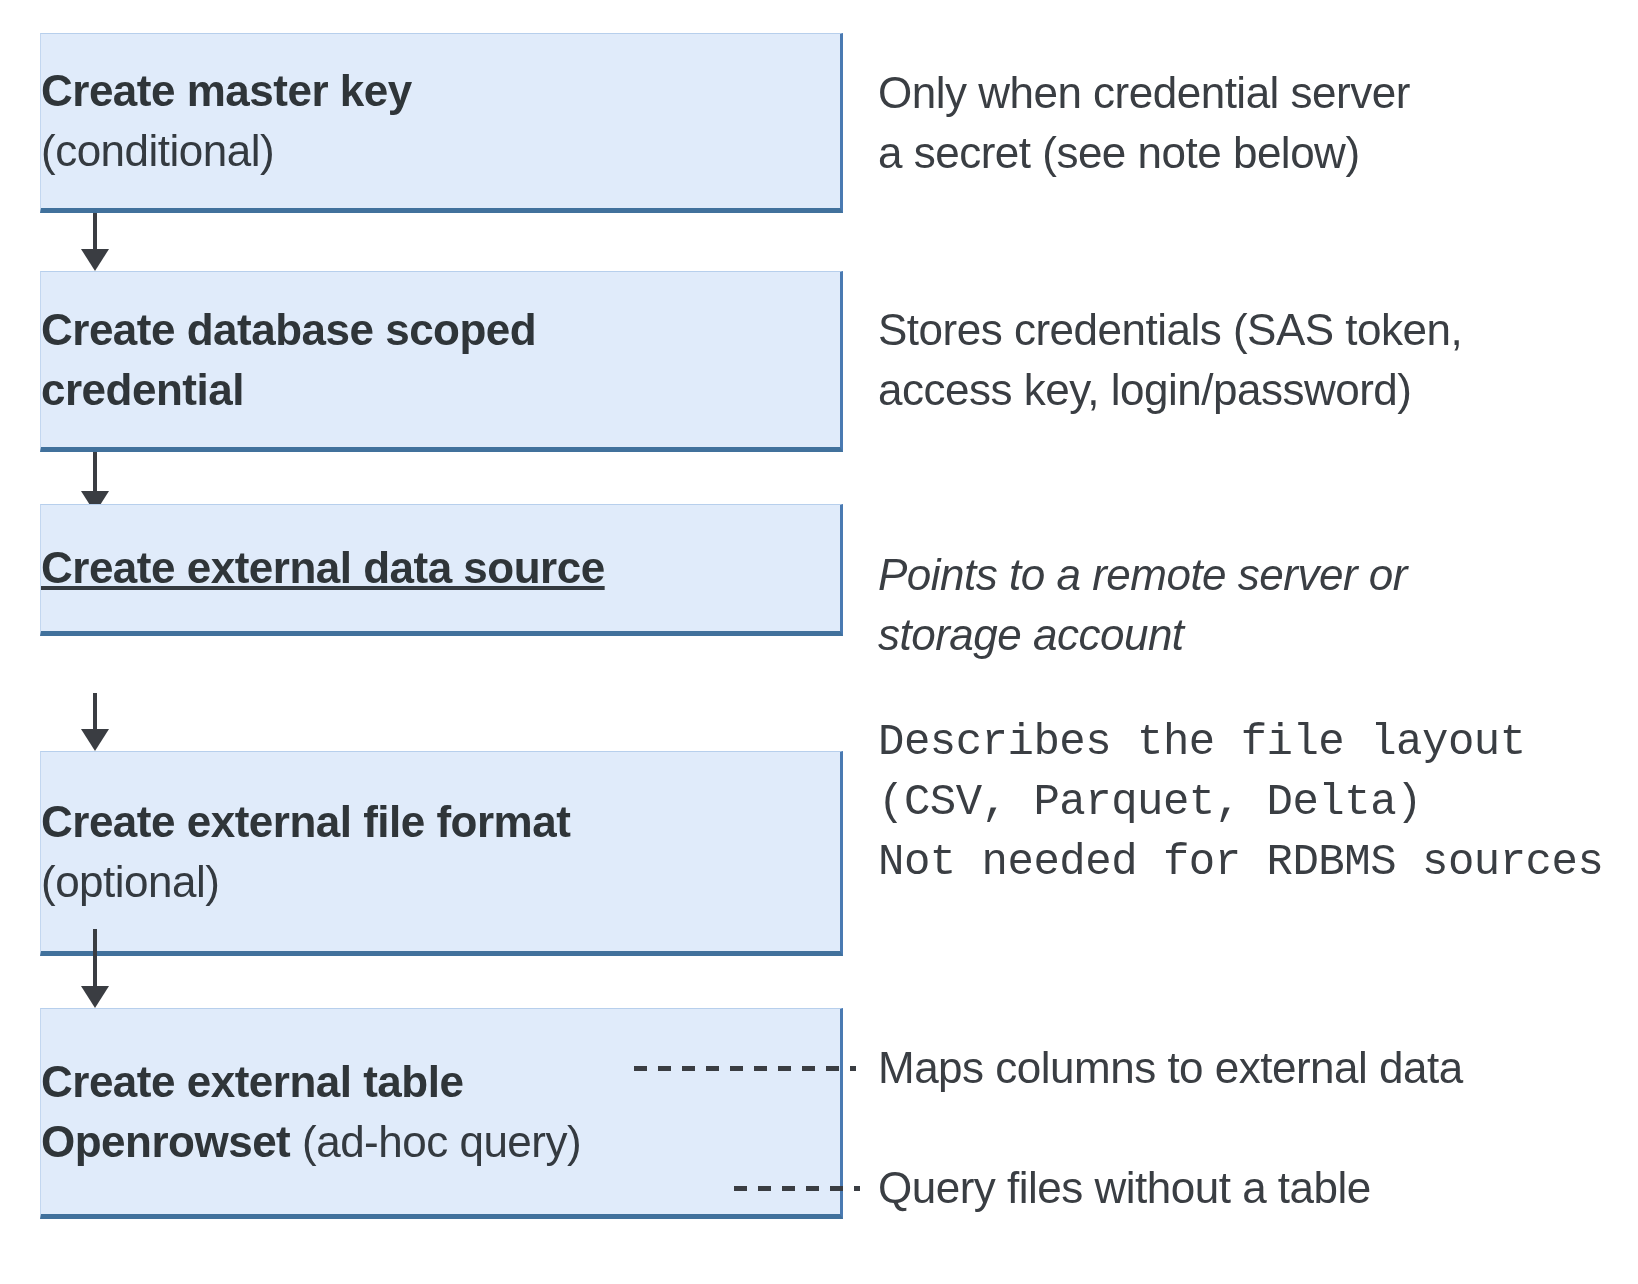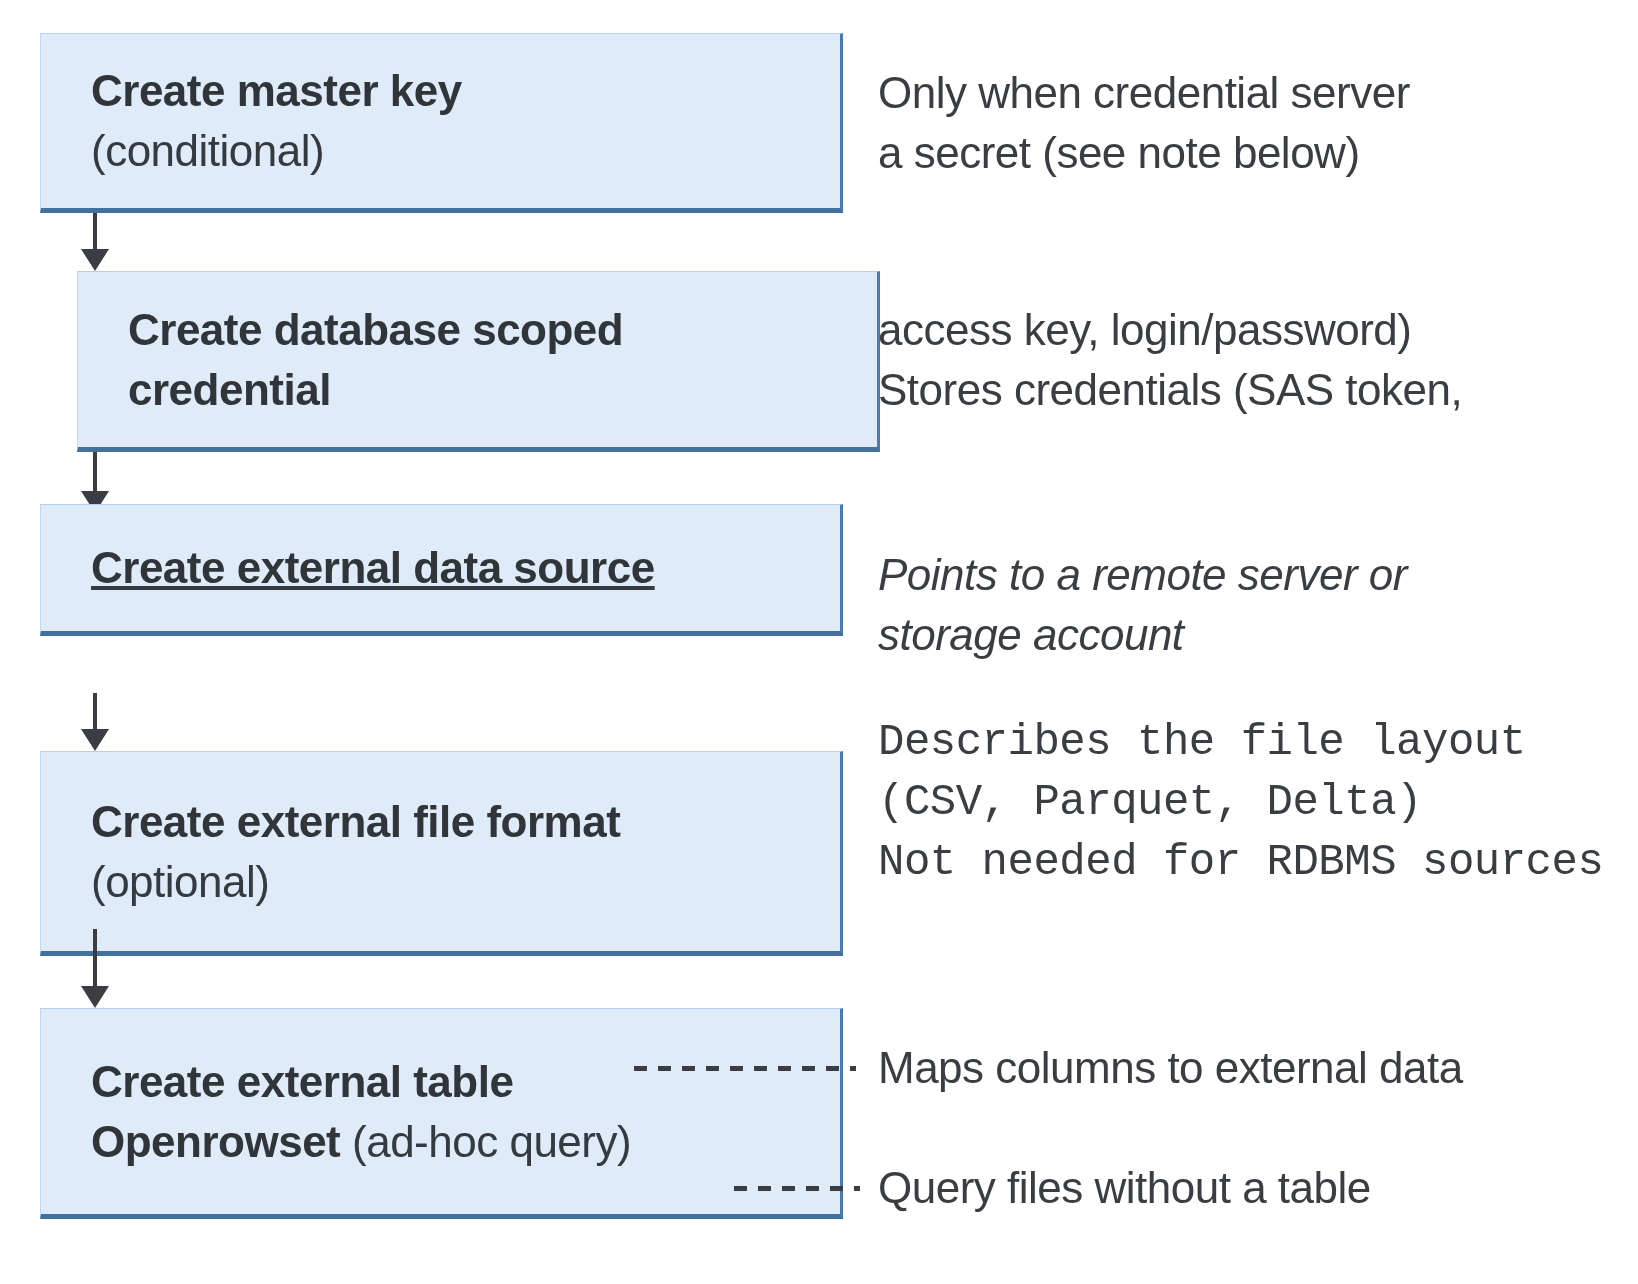--- a/index.html
+++ b/index.html
@@ -15,21 +15,20 @@
   .box{
     position:absolute;
     left:40px;
     width:803px;
     box-sizing:border-box;
     background:#e0ebfa;
     border-top:1px solid #b7cfec;
     border-left:1px solid #c3d7f0;
     border-right:3px solid #4a7ab2;
     border-bottom:5px solid #41719c;
-    padding-left:50px;
     display:flex;
     flex-direction:column;
     justify-content:center;
   }
   .box-line{
     font-size:44px;
     line-height:60px;
     letter-spacing:-0.5px;
     white-space:nowrap;
     color:#343a40;
@@ -71,21 +70,21 @@
 
   <div class="box" style="top:33px;height:180px;">
     <div class="box-line"><span class="bold">Create master key</span></div>
     <div class="box-line">(conditional)</div>
   </div>
   <div class="arrow" style="top:213px;height:58px;">
     <div class="shaft" style="height:38px;"></div>
     <div class="head"></div>
   </div>
 
-  <div class="box" style="top:271px;height:181px;margin-left:37px;">
+  <div class="box" style="top:271px;height:181px;">
     <div class="box-line"><span class="bold">Create database scoped</span></div>
     <div class="box-line"><span class="bold">credential</span></div>
   </div>
   <div class="arrow" style="top:452px;height:61px;">
     <div class="shaft" style="height:41px;"></div>
     <div class="head"></div>
   </div>
 
   <div class="box" style="top:504px;height:132px;text-decoration:underline;">
     <div class="box-line"><span class="bold">Create external data source</span></div>
@@ -111,22 +110,22 @@
 
   <div class="dash" style="left:634px;top:1066px;width:222px;"></div>
   <div class="dash" style="left:734px;top:1186px;width:126px;"></div>
 
   <div class="note" style="top:63px;">
     <div>Only when credential server</div>
     <div>a secret (see note below)</div>
   </div>
 
   <div class="note" style="top:300px;">
+    <div>Stores credentials (SAS token,</div>
     <div>access key, login/password)</div>
-    <div>Stores credentials (SAS token,</div>
   </div>
 
   <div class="note" style="top:545px;font-style:italic;">
     <div>Points to a remote server or</div>
     <div>storage account</div>
   </div>
 
   <div class="note" style="top:712px;font-family:Liberation Mono, monospace;">
     <div>Describes the file layout</div>
     <div>(CSV, Parquet, Delta)</div>

